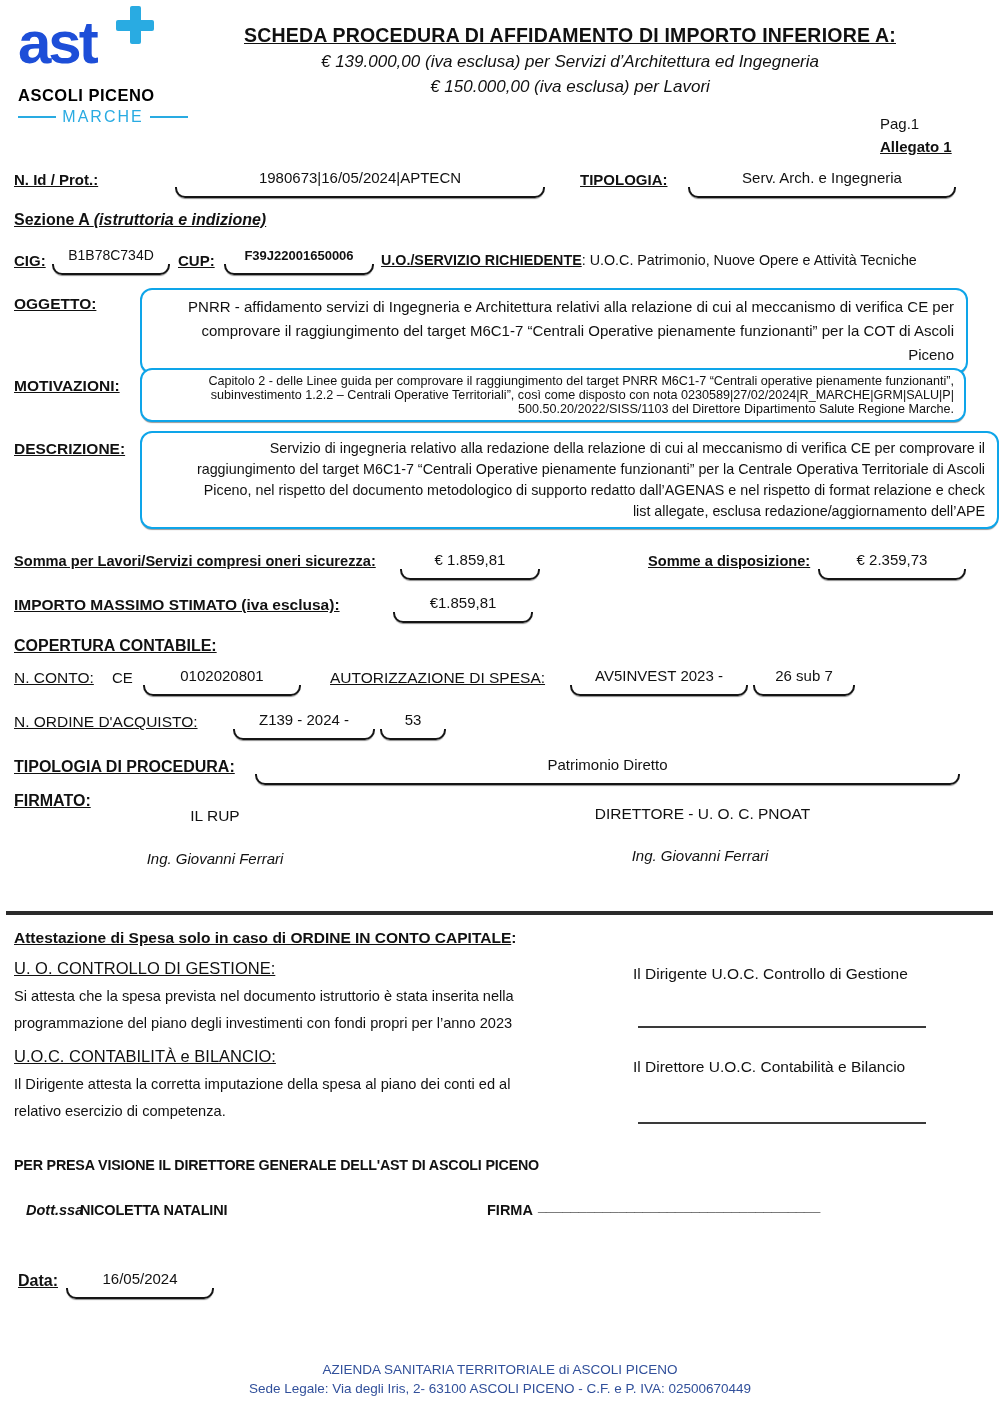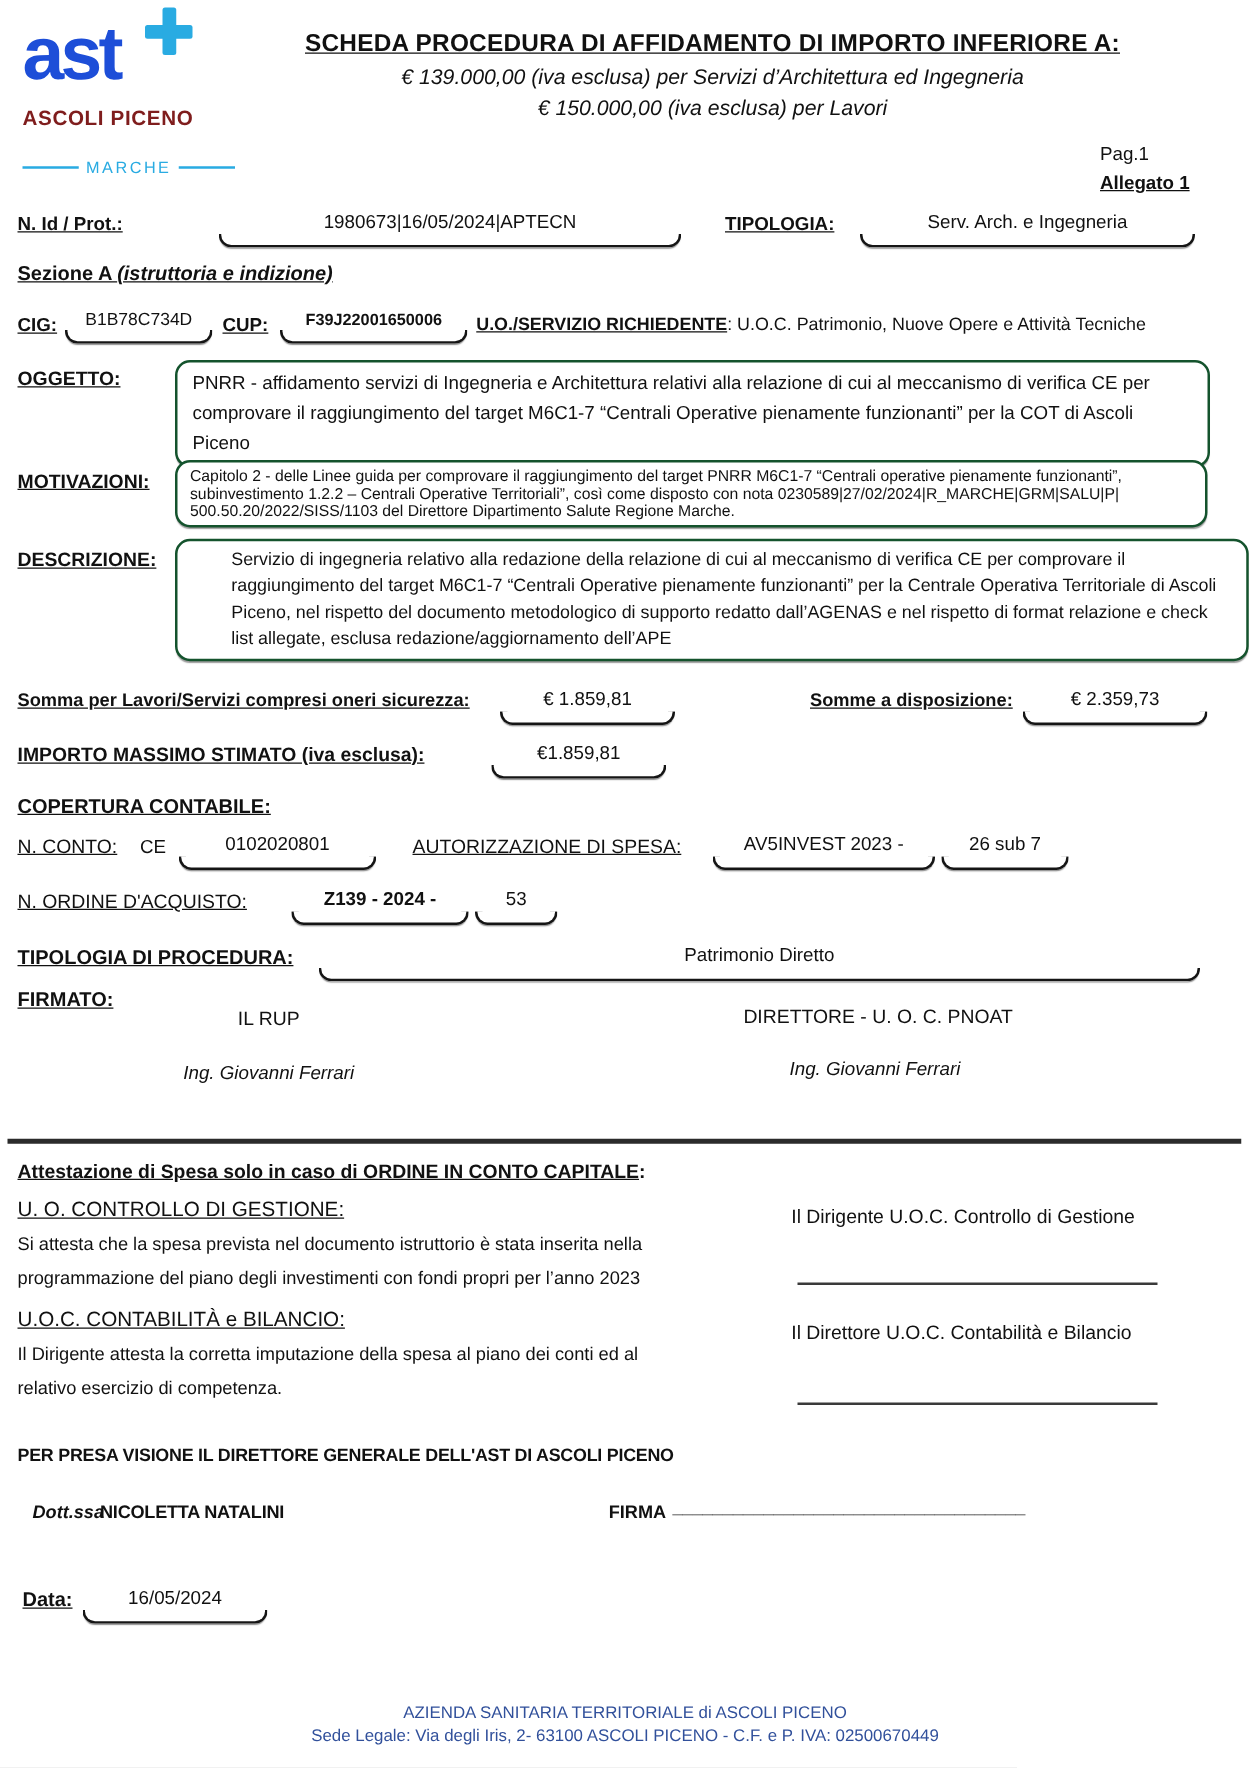--- a/index.html
+++ b/index.html
@@ -15,37 +15,37 @@
   .center{text-align:center;}
   
   .title{font-size:19.5px;font-weight:bold;text-decoration:underline;letter-spacing:.2px;}
   .subtitle{font-size:17px;font-style:italic;margin-top:5px;}
   
   .cup{position:absolute;display:flex;flex-direction:column;}
   .cup-val{text-align:center;font-size:15px;padding:0 6px 1px;}
   .cup-curve{height:9px;border:2px solid #151515;border-top:none;
     border-radius:0 0 10px 10px;box-shadow:0 2px 1px -1px rgba(0,0,0,.45);}
   
-  .box{position:absolute;border:2px solid #14532d;border-radius:12px;
-    padding:5px 12px;box-shadow:0 2px 1px -1px rgba(0,0,0,.4);background:#fff;}
+  .box{position:absolute;border:2px solid #0ea5e9;border-radius:12px;
+    padding:5px 12px;box-shadow:0 2px 1px -1px rgba(0,0,0,.4);background:#fff;text-align:right;}
   .box p{margin:0;white-space:normal;}
   .lbl{font-size:15px;font-weight:bold;text-decoration:underline;}
   .lblr{font-size:15.5px;text-decoration:underline;}
   .val{font-size:15px;}
   .thickline{position:absolute;background:#2b2b2b;height:4px;}
   .signline{position:absolute;border-bottom:2px solid #3a3a3a;height:0;}
   
   #logo{position:absolute;left:18px;top:10px;width:170px;}
   .logo-word{position:relative;height:72px;}
   .logo-ast{font-size:60px;line-height:66px;font-weight:bold;letter-spacing:-3px;color:#1d4ed8;}
   .logo-plus{position:absolute;left:98px;top:-4px;width:38px;height:38px;}
   .logo-plus .ph{position:absolute;left:0;top:14px;width:38px;height:11px;background:#29abe2;border-radius:2px;}
   .logo-plus .pv{position:absolute;left:14px;top:0;width:11px;height:38px;background:#29abe2;border-radius:2px;}
-  .logo-city{font-size:16.5px;font-weight:bold;color:#7f1d1d;letter-spacing:.5px;margin-top:4px;}
-  .logo-region{display:flex;align-items:center;gap:6px;margin-top:21px;color:#29abe2;font-size:13px;letter-spacing:2px;}
+  .logo-city{font-size:16.5px;font-weight:bold;color:#000000;letter-spacing:.5px;margin-top:4px;}
+  .logo-region{display:flex;align-items:center;gap:6px;margin-top:3px;color:#29abe2;font-size:16px;letter-spacing:2px;}
   .logo-region .rule{flex:1;height:2px;background:#29abe2;}
   .footer{position:absolute;left:0;width:1000px;text-align:center;color:#31509b;font-size:13.5px;line-height:19px;}
 </style>
 </head>
 <body>
 
 <div id="page">
 
   <div id="logo">
     <div class="logo-word">
@@ -147,21 +147,21 @@
   <div class="cup" style="left:570px;top:667px;width:178px;">
     <div class="cup-val">AV5INVEST 2023 -</div>
     <div class="cup-curve"></div>
   </div>
   <div class="cup" style="left:753px;top:667px;width:102px;">
     <div class="cup-val">26 sub 7</div>
     <div class="cup-curve"></div>
   </div>
 
   <div class="abs lblr" style="left:14px;top:713px;">N. ORDINE D'ACQUISTO:</div>
-  <div class="cup" style="left:233px;top:711px;width:142px;font-weight:bold;">
+  <div class="cup" style="left:233px;top:711px;width:142px;">
     <div class="cup-val">Z139 - 2024 -</div>
     <div class="cup-curve"></div>
   </div>
   <div class="cup" style="left:380px;top:711px;width:66px;">
     <div class="cup-val">53</div>
     <div class="cup-curve"></div>
   </div>
 
   <div class="abs lbl" style="left:14px;top:758px;font-size:16px;">TIPOLOGIA DI PROCEDURA:</div>
   <div class="cup" style="left:255px;top:756px;width:705px;">

